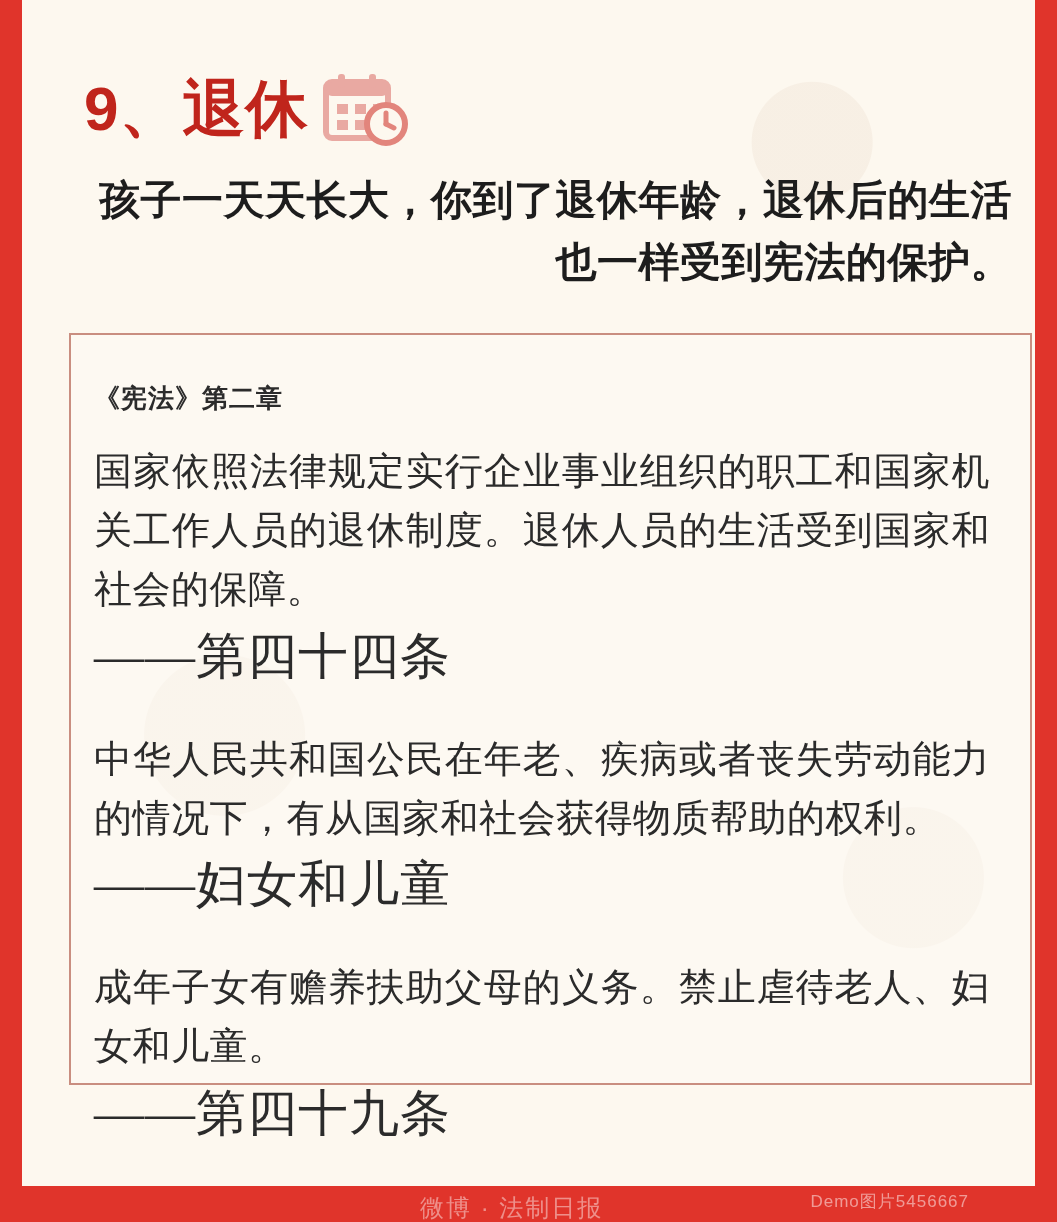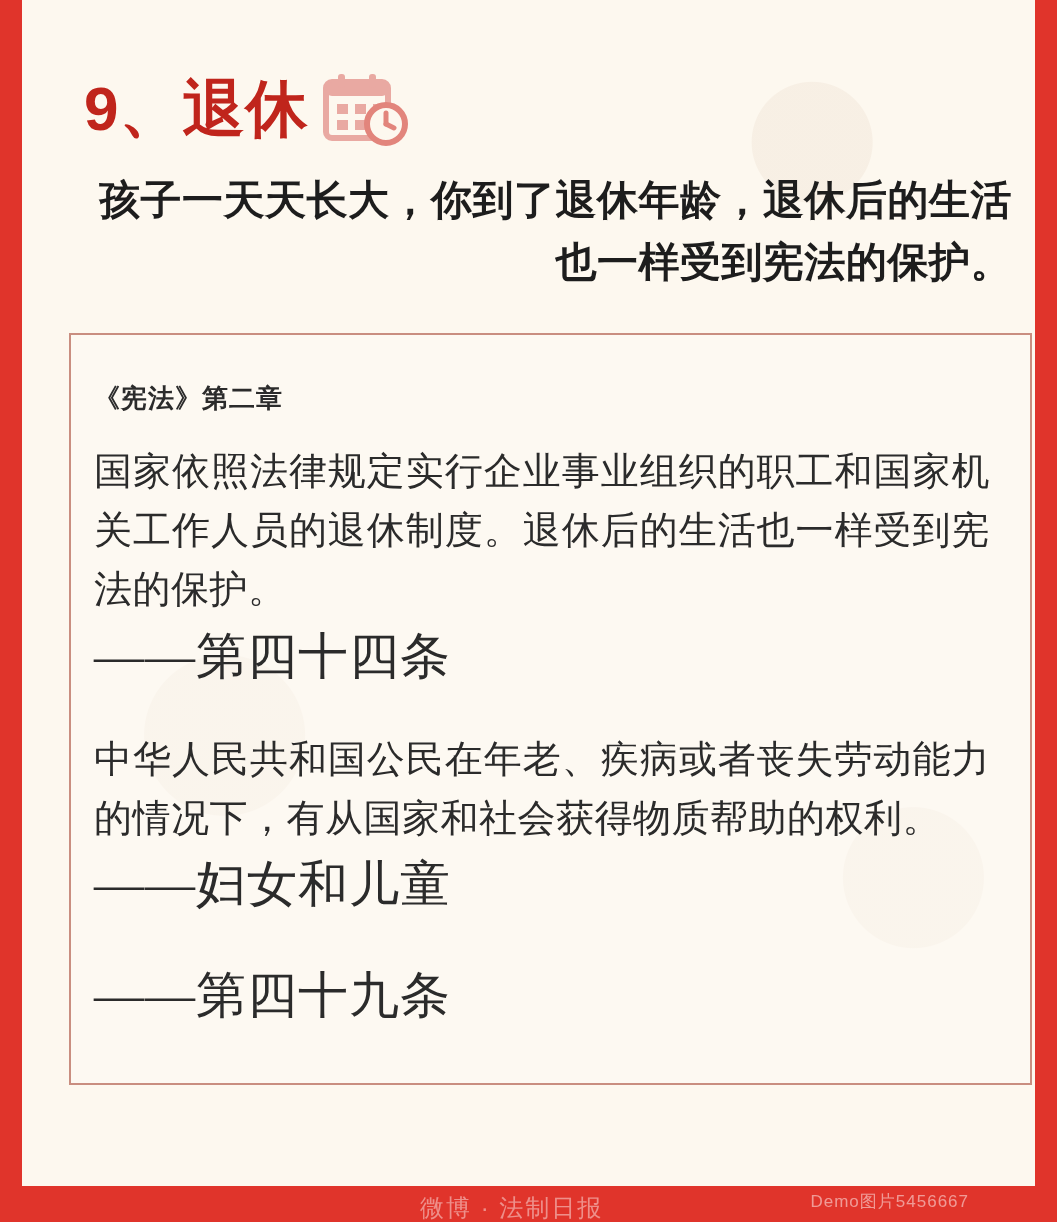--- a/index.html
+++ b/index.html
@@ -198,34 +198,35 @@
       </span>
     </div>
 
     <div class="lead">孩子一天天长大，你到了退休年龄，退休后的生活也一样受到宪法的保护。</div>
 
     <div class="quote-box">
       <div class="quote-inner">
         <p class="source-title">《宪法》第二章</p>
 
         <div class="article">
-          <p class="article-text">国家依照法律规定实行企业事业组织的职工和国家机关工作人员的退休制度。退休后的生活也一样受到宪法的保护。</p>
+          <p class="article-text">国家依照法律规定实行企业事业组织的职工和国家机关工作人员的退休制度。退休人员的生活受到国家和社会的保障。</p>
           <p class="article-ref">——第四十四条</p>
         </div>
 
         <div class="spacer-1"></div>
 
         <div class="article">
           <p class="article-text">中华人民共和国公民在年老、疾病或者丧失劳动能力的情况下，有从国家和社会获得物质帮助的权利。</p>
           <p class="article-ref">——妇女和儿童</p>
         </div>
 
         <div class="spacer-2"></div>
 
         <div class="article">
+          <p class="article-text">成年子女有赡养扶助父母的义务。禁止虐待老人、妇女和儿童。</p>
           <p class="article-ref">——第四十九条</p>
         </div>
       </div>
     </div>
 
   </div>
 
   <div class="bottom-band"></div>
   <div class="wm-center">微博 · 法制日报</div>
   <div class="wm-right">Demo图片5456667</div>

